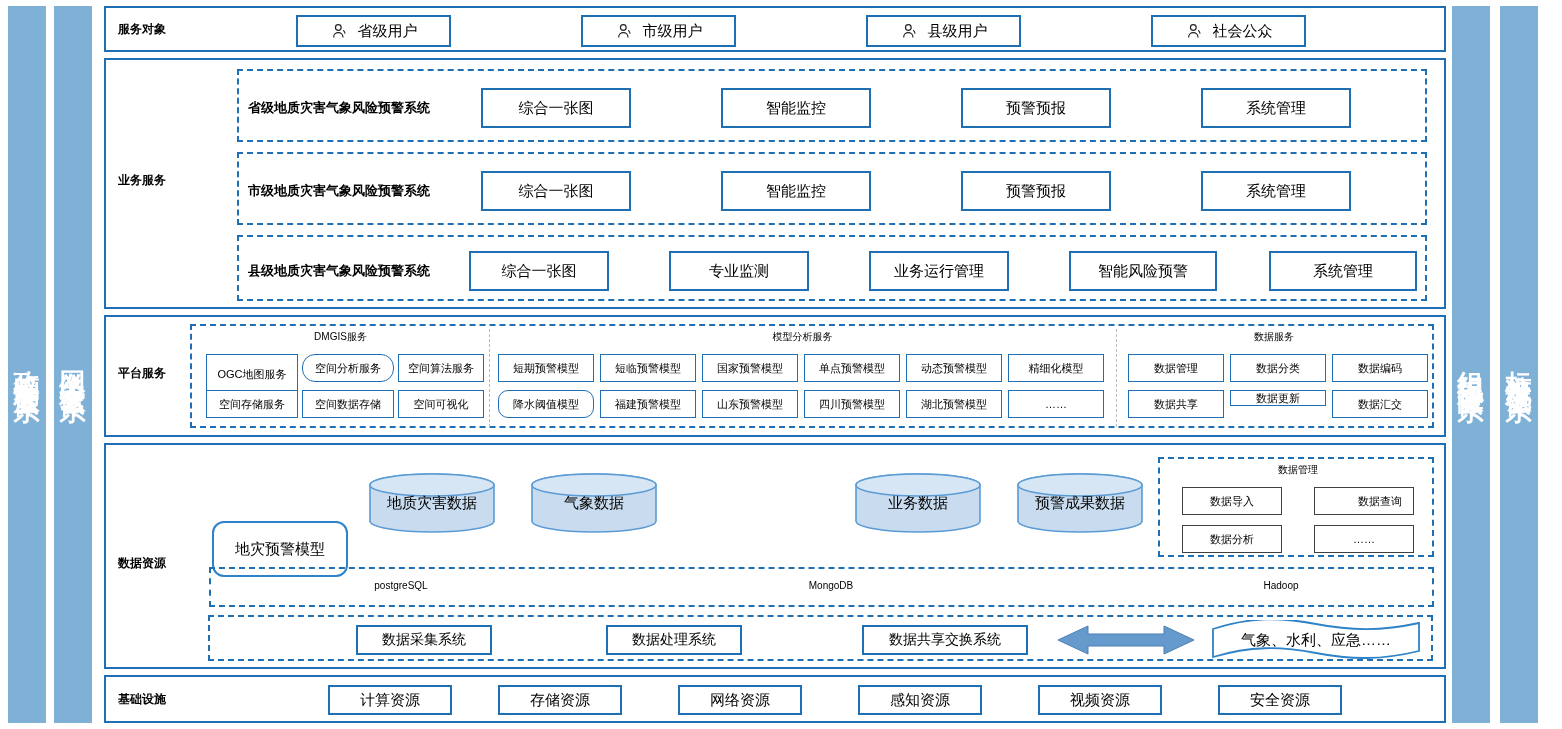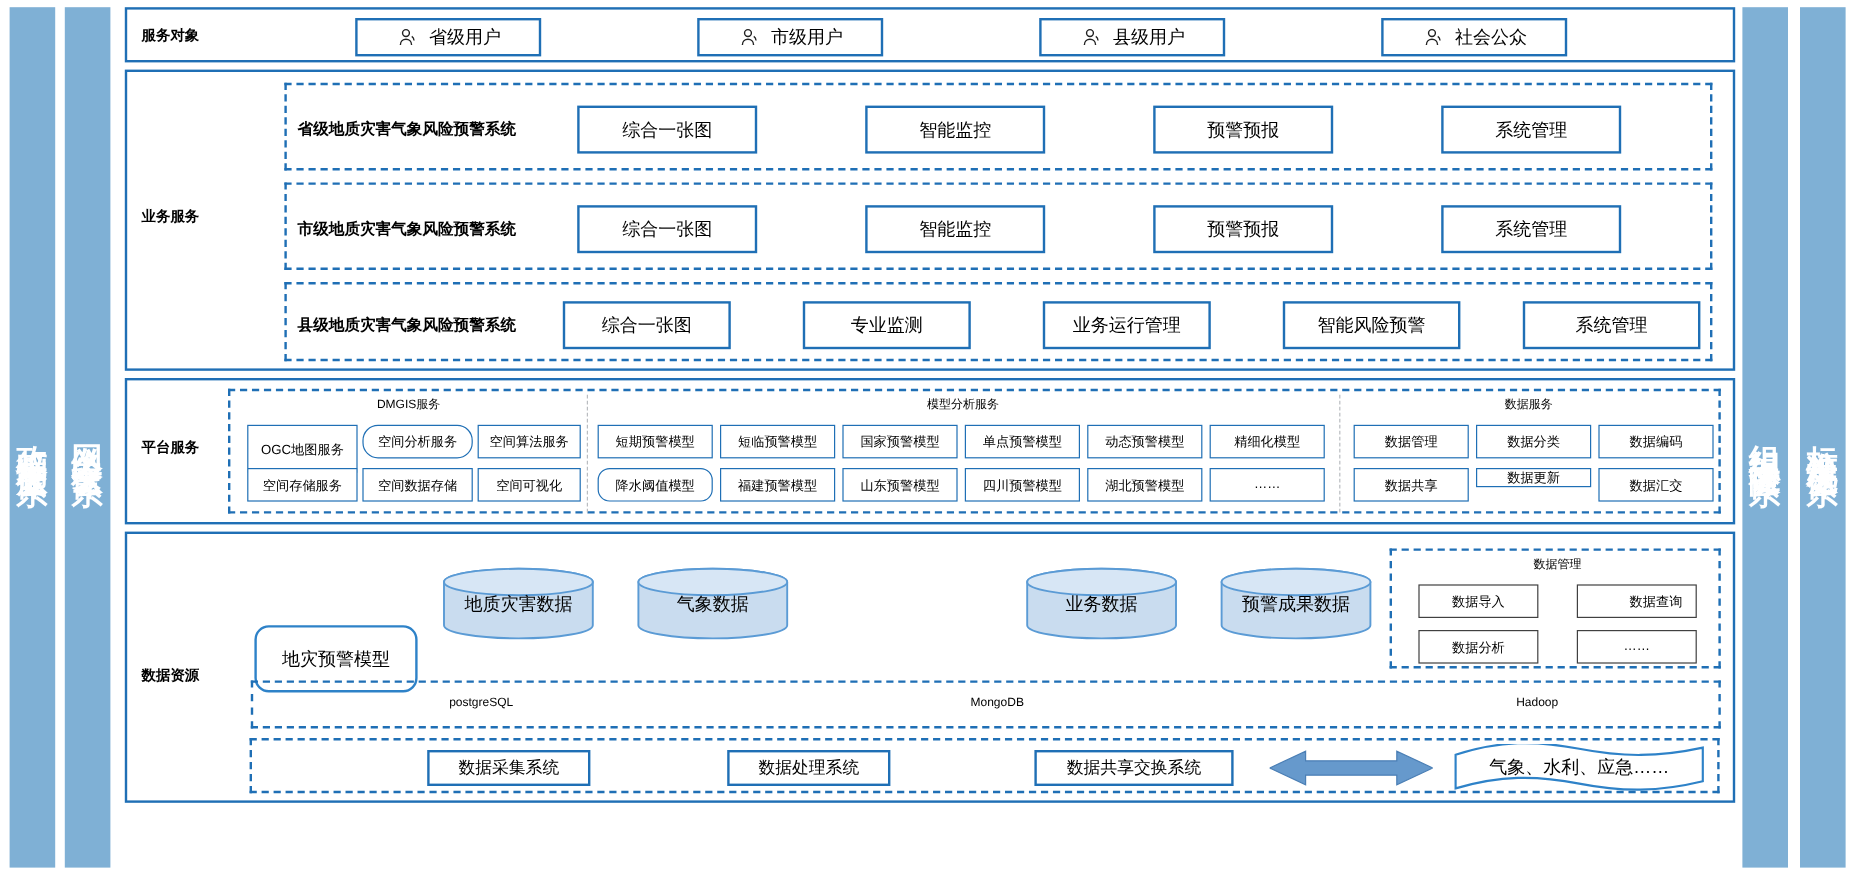--- a/index.html
+++ b/index.html
@@ -336,14 +336,23 @@
 
       <div class="wave" style="left:1000px; top:3px; width:212px; height:40px;">
         <svg width="212" height="40" viewBox="0 0 212 40">
           <path d="M3 9 C 40 -3, 70 -3, 106 4 C 142 11, 172 11, 209 3 L 209 31 C 172 40, 142 40, 106 33 C 70 26, 40 26, 3 37 Z" fill="#ffffff" stroke="#2E82C8" stroke-width="1.8"></path>
         </svg>
         <span>气象、水利、应急……</span>
       </div>
     </div>
   </div>
 
+  <div class="layer" style="left:104px; top:675px; width:1342px; height:48px;">
+    <div class="layer-title" style="left:12px; top:14px;">基础设施</div>
+    <div class="node" style="position:absolute; left:222px; top:8px; width:124px; height:30px;">计算资源</div>
+    <div class="node" style="position:absolute; left:392px; top:8px; width:124px; height:30px;">存储资源</div>
+    <div class="node" style="position:absolute; left:572px; top:8px; width:124px; height:30px;">网络资源</div>
+    <div class="node" style="position:absolute; left:752px; top:8px; width:124px; height:30px;">感知资源</div>
+    <div class="node" style="position:absolute; left:932px; top:8px; width:124px; height:30px;">视频资源</div>
+    <div class="node" style="position:absolute; left:1112px; top:8px; width:124px; height:30px;">安全资源</div>
+  </div>
 
 </div>
 
 </body></html>

